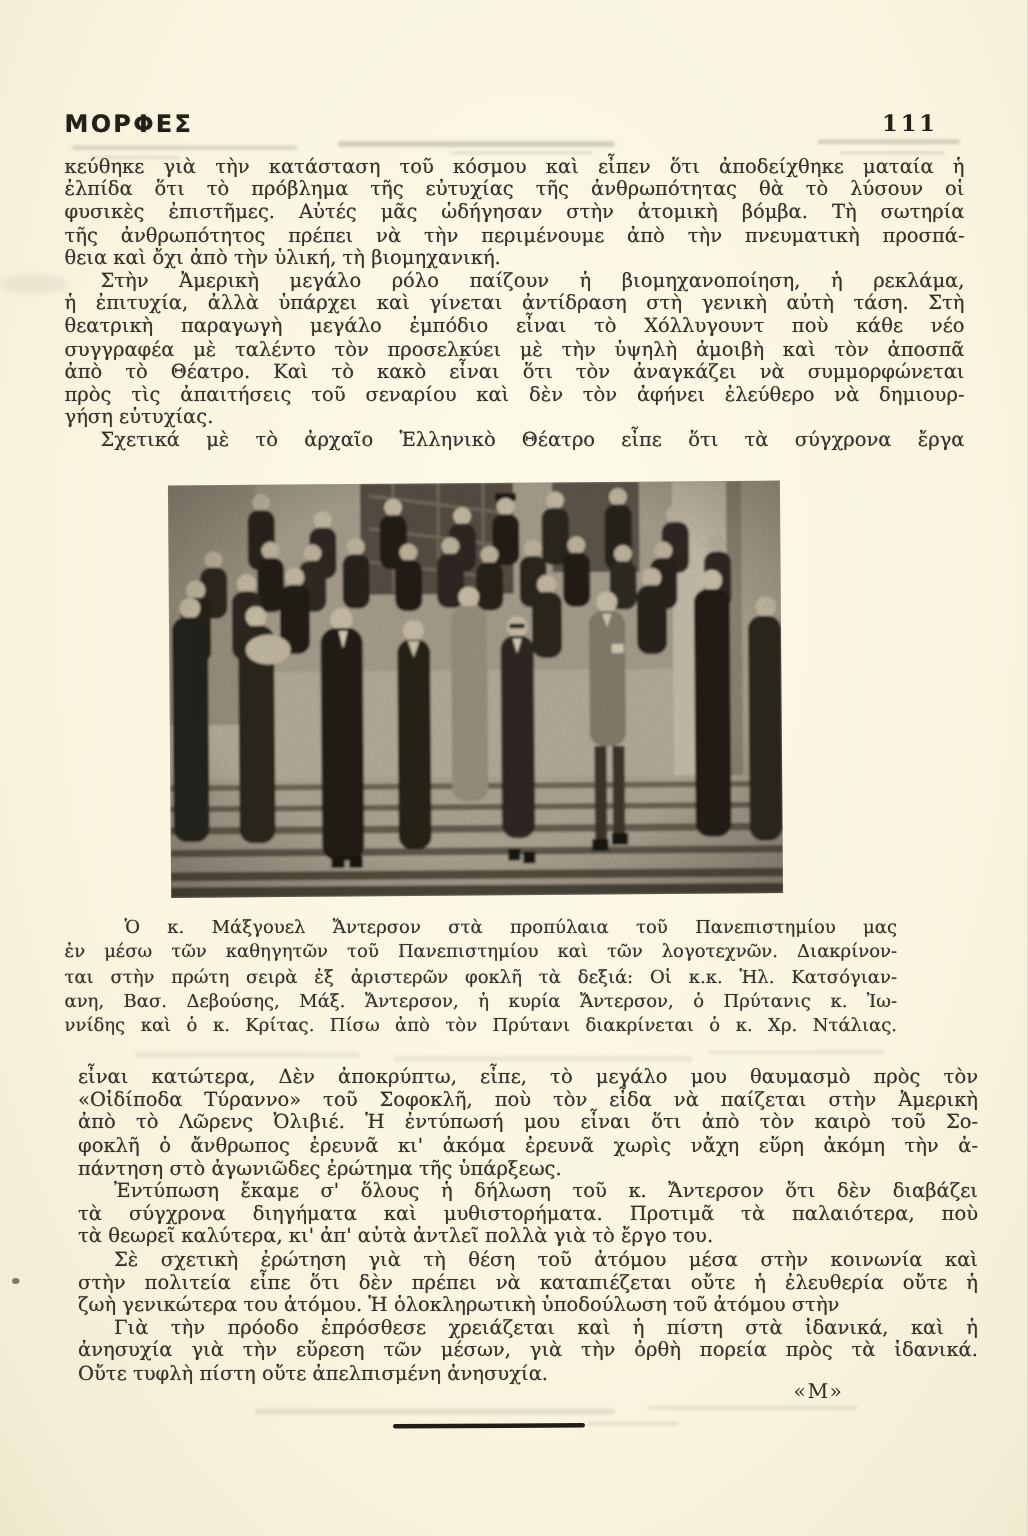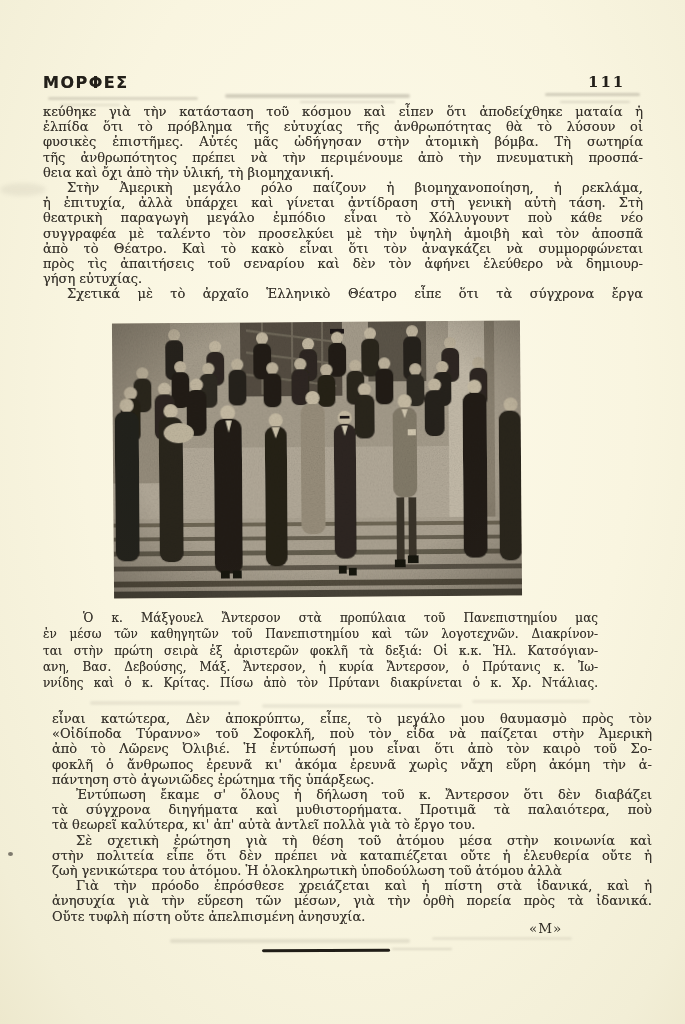--- a/index.html
+++ b/index.html
@@ -322,21 +322,21 @@
         <div class="tline">πάντηση στὸ ἀγωνιῶδες ἐρώτημα τῆς ὑπάρξεως.</div>
       </div>
     <div class="para indent">
         <div class="tline">Ἐντύπωση ἔκαμε σ' ὅλους ἡ δήλωση τοῦ κ. Ἄντερσον ὅτι δὲν διαβάζει</div>
         <div class="tline">τὰ σύγχρονα διηγήματα καὶ μυθιστορήματα. Προτιμᾶ τὰ παλαιότερα, ποὺ</div>
         <div class="tline">τὰ θεωρεῖ καλύτερα, κι' ἀπ' αὐτὰ ἀντλεῖ πολλὰ γιὰ τὸ ἔργο του.</div>
       </div>
     <div class="para indent">
         <div class="tline">Σὲ σχετικὴ ἐρώτηση γιὰ τὴ θέση τοῦ ἀτόμου μέσα στὴν κοινωνία καὶ</div>
         <div class="tline">στὴν πολιτεία εἶπε ὅτι δὲν πρέπει νὰ καταπιέζεται οὔτε ἡ ἐλευθερία οὔτε ἡ</div>
-        <div class="tline">ζωὴ γενικώτερα του ἀτόμου. Ἡ ὁλοκληρωτικὴ ὑποδούλωση τοῦ ἀτόμου ἀλλὰ</div>
+        <div class="tline">ζωὴ γενικώτερα του ἀτόμου. Ἡ ὁλοκληρωτικὴ ὑποδούλωση τοῦ ἀτόμου στὴν</div>
       </div>
     <div class="para indent">
         <div class="tline">Γιὰ τὴν πρόοδο ἐπρόσθεσε χρειάζεται καὶ ἡ πίστη στὰ ἰδανικά, καὶ ἡ</div>
         <div class="tline">ἀνησυχία γιὰ τὴν εὕρεση τῶν μέσων, γιὰ τὴν ὀρθὴ πορεία πρὸς τὰ ἰδανικά.</div>
         <div class="tline">Οὔτε τυφλὴ πίστη οὔτε ἀπελπισμένη ἀνησυχία.</div>
       </div>
   </div>
 
   <div class="sig">«Μ»</div>
 

